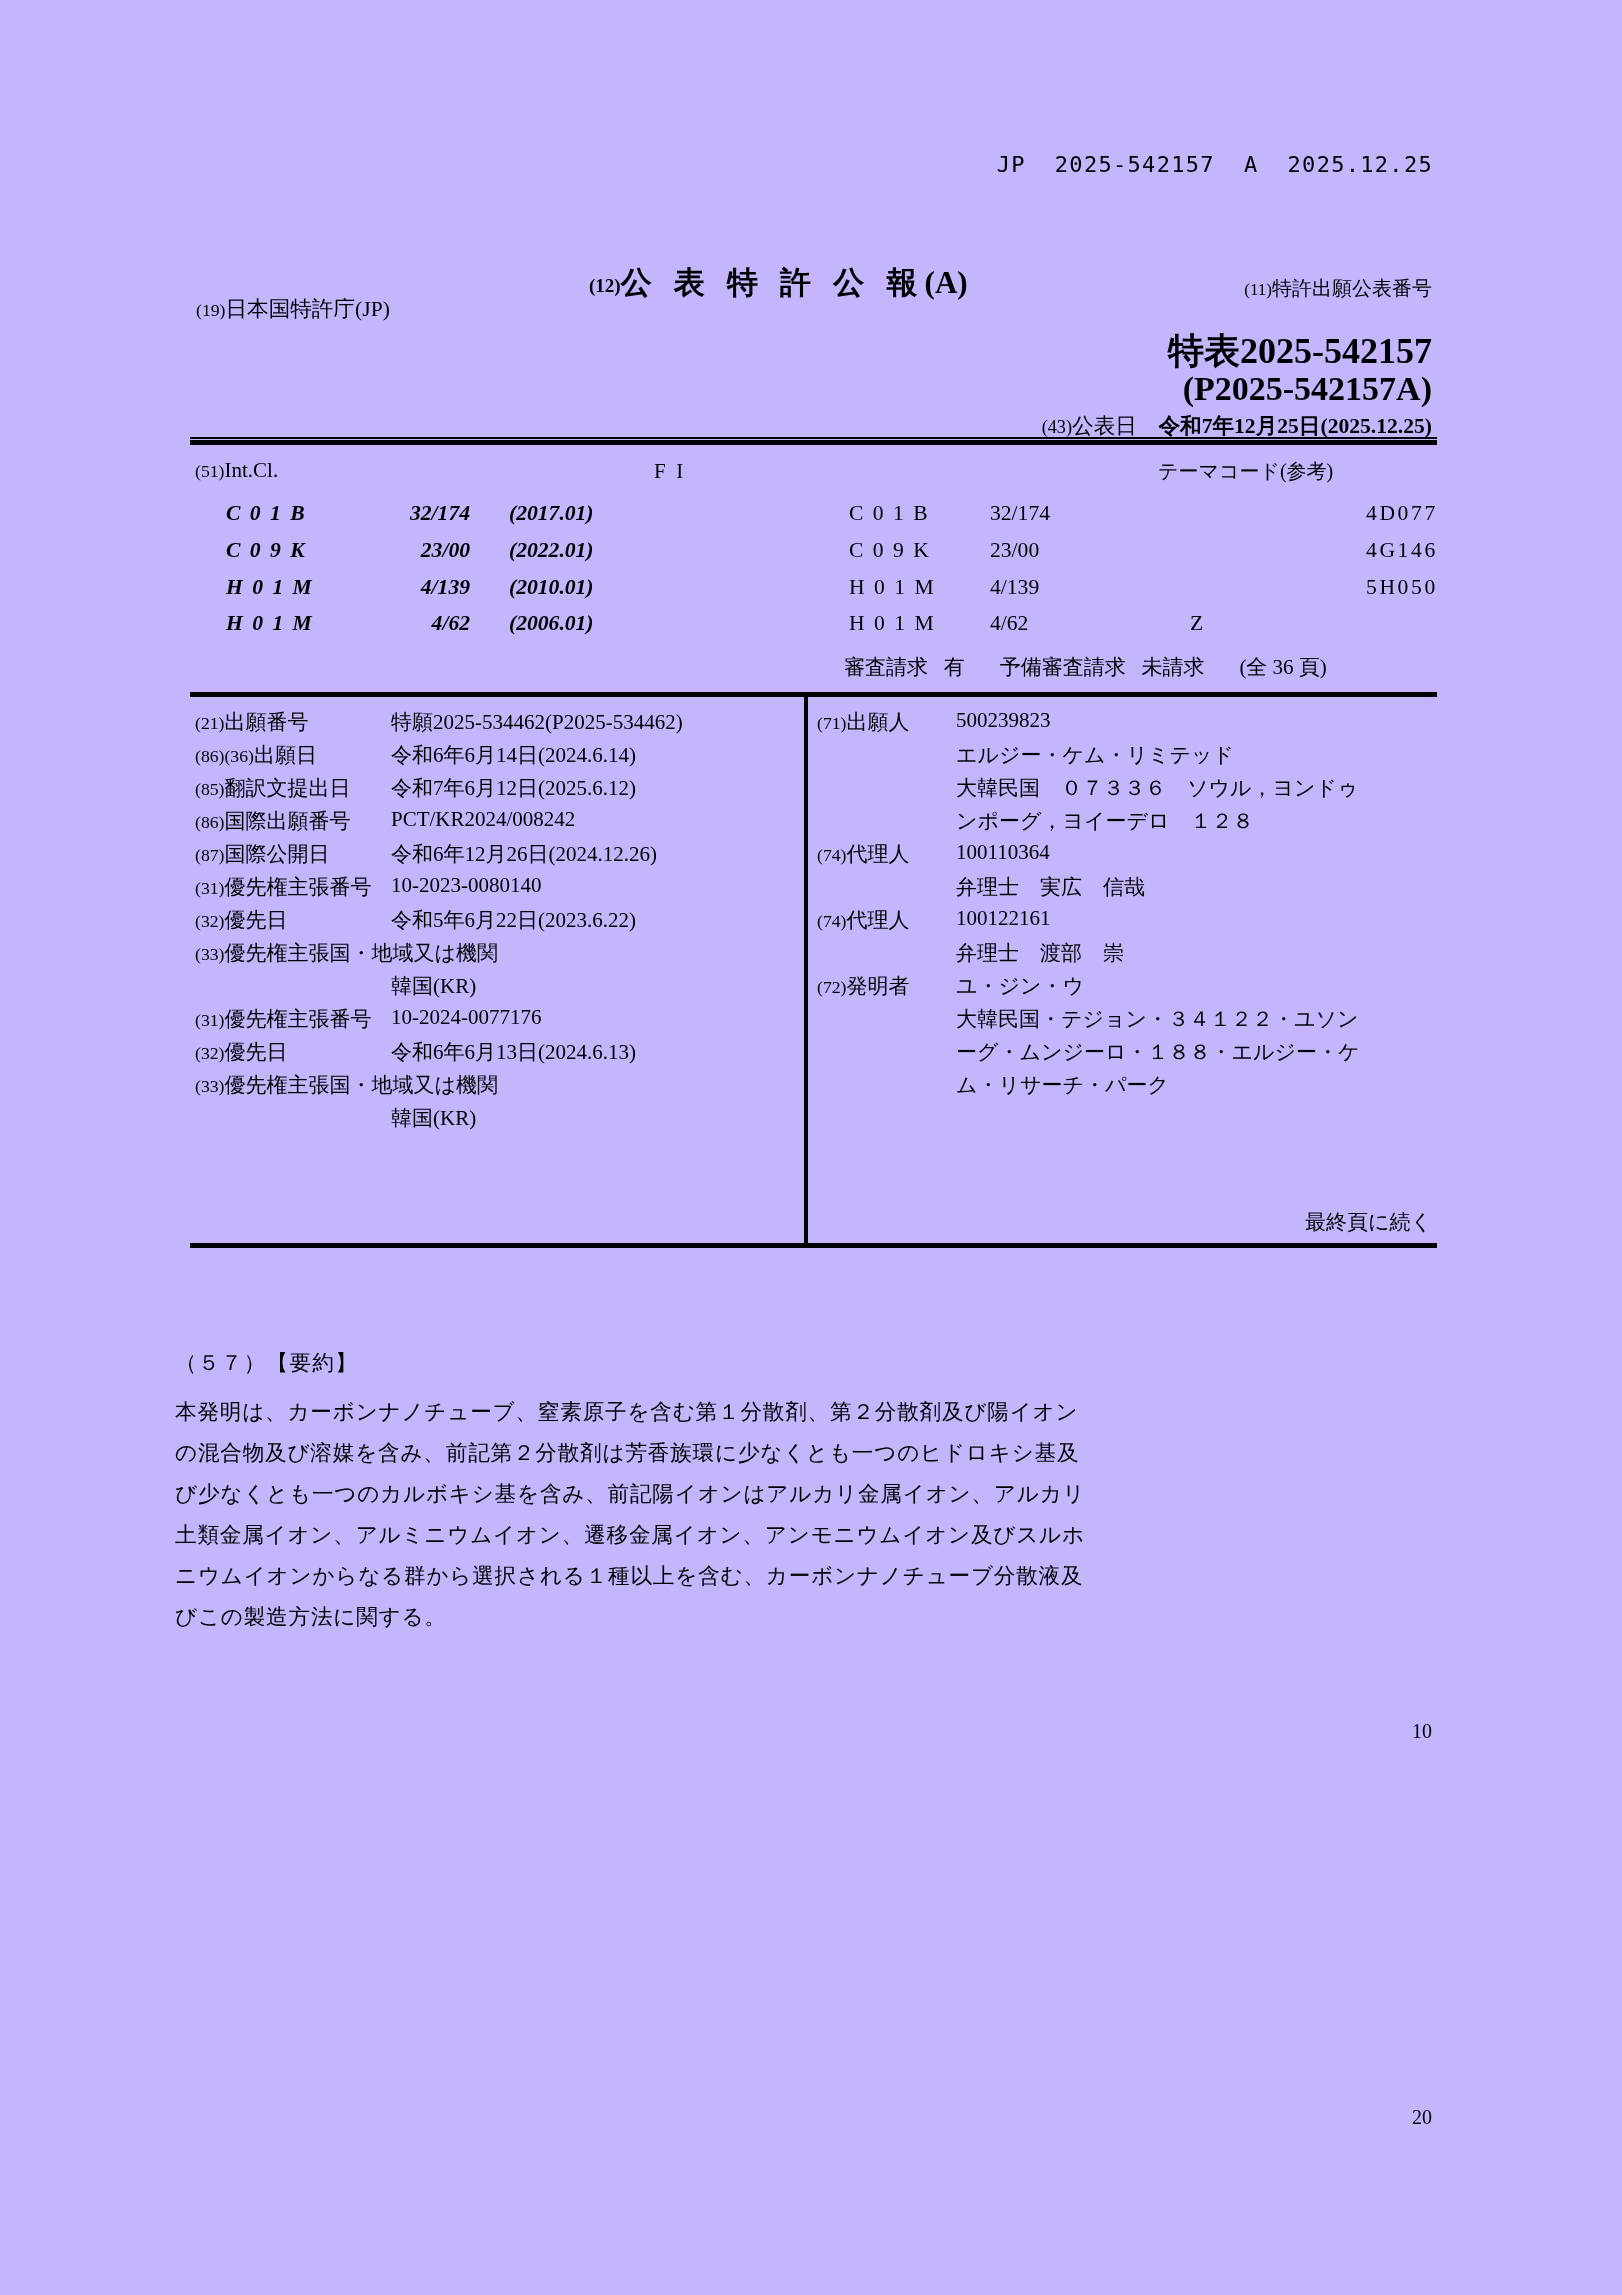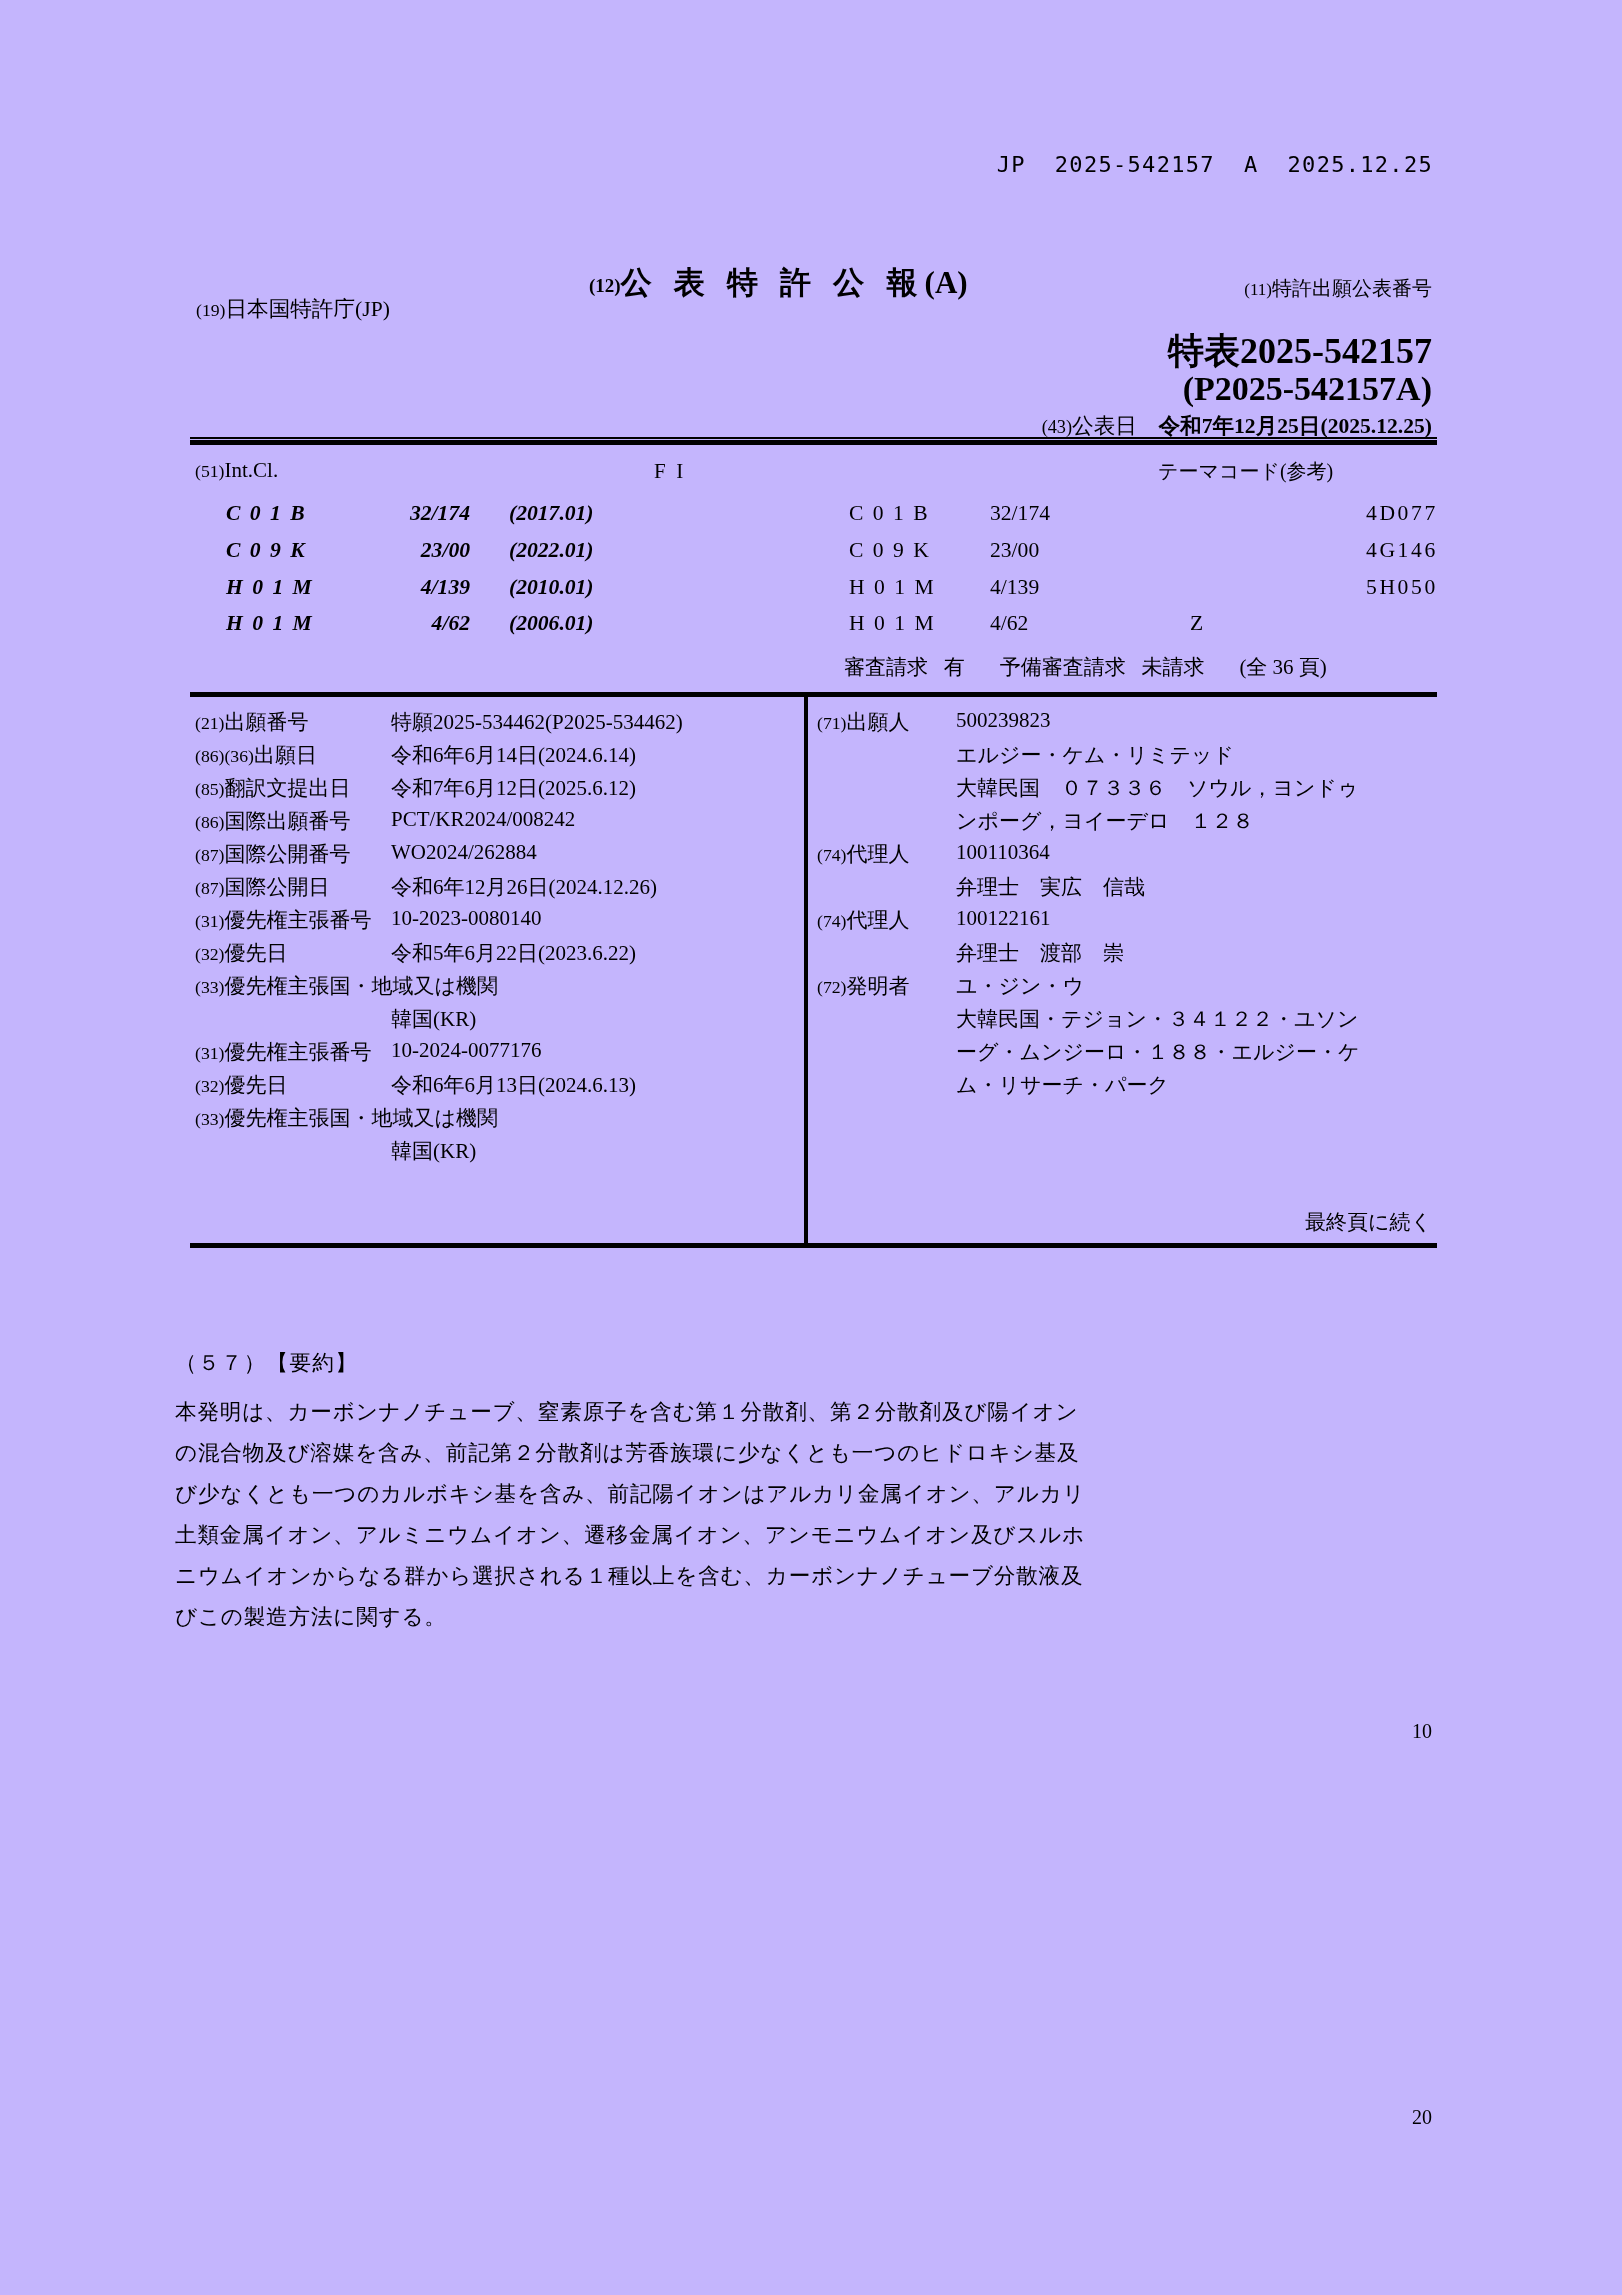--- a/index.html
+++ b/index.html
@@ -357,24 +357,20 @@
     </div>
     <div class="bib-row">
       <span class="b-lbl"><span class="num">(85)</span><span>翻訳文提出日</span></span>
       <span class="b-val">令和7年6月12日(2025.6.12)</span>
     </div>
     <div class="bib-row">
       <span class="b-lbl"><span class="num">(86)</span><span>国際出願番号</span></span>
       <span class="b-val">PCT/KR2024/008242</span>
     </div>
     <div class="bib-row">
-      <span class="b-lbl"><span class="num">(87)</span><span>国際公開番号</span></span>
-      <span class="b-val">WO2024/262884</span>
-    </div>
-    <div class="bib-row">
       <span class="b-lbl"><span class="num">(87)</span><span>国際公開日</span></span>
       <span class="b-val">令和6年12月26日(2024.12.26)</span>
     </div>
     <div class="bib-row">
       <span class="b-lbl"><span class="num">(31)</span><span>優先権主張番号</span></span>
       <span class="b-val">10-2023-0080140</span>
     </div>
     <div class="bib-row">
       <span class="b-lbl"><span class="num">(32)</span><span>優先日</span></span>
       <span class="b-val">令和5年6月22日(2023.6.22)</span>

